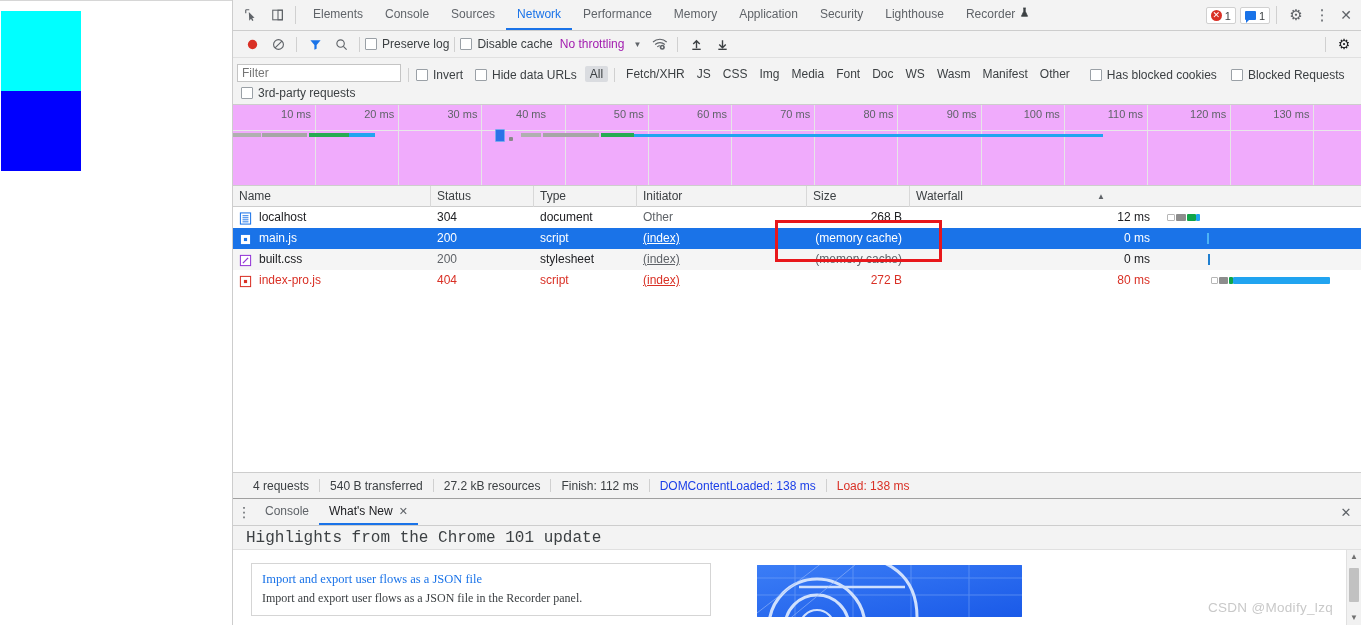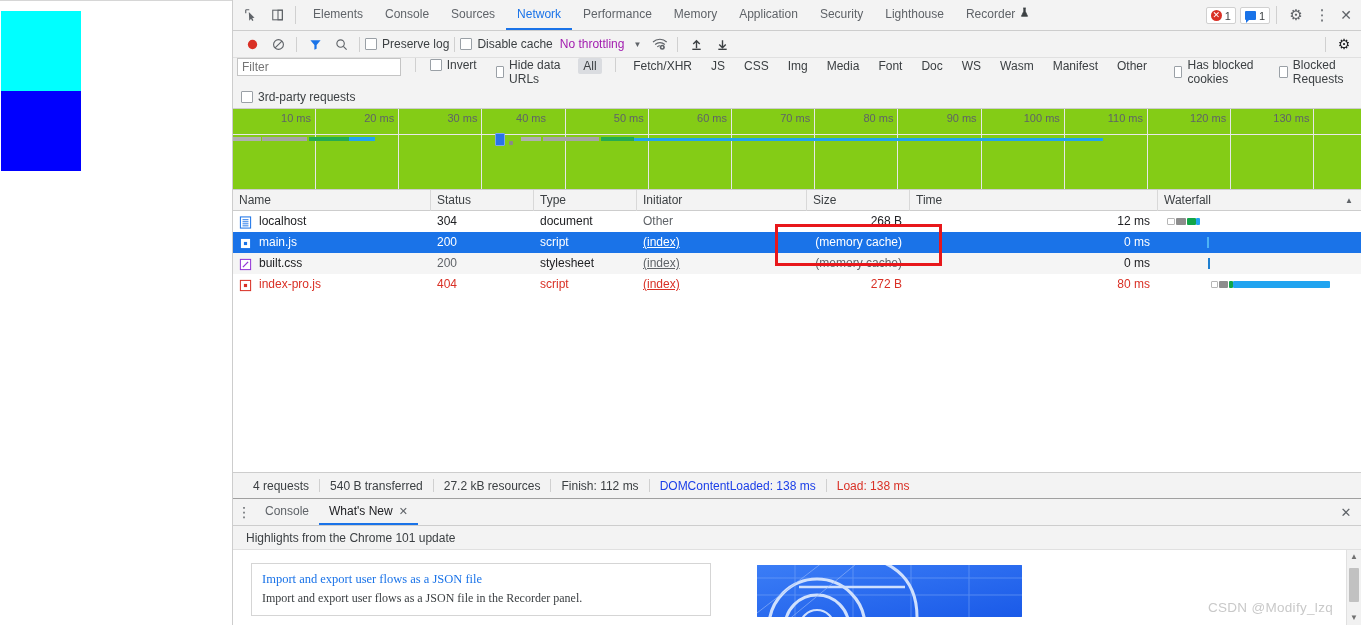--- a/index.html
+++ b/index.html
@@ -84,39 +84,39 @@
   .chk { display: inline-flex; align-items: center; gap: 5px; cursor: pointer; color: #3c4043; }
   .cbox {
     width: 12px; height: 12px; border: 1px solid #9aa0a6; border-radius: 1px;
     background: #fff; display: inline-block;
   }
   .throttle { color: #a21caf; cursor: pointer; padding-left: 7px; }
   .caret { color: #5f6368; font-size: 8px; margin-left: 9px; cursor: pointer; }
 
   
   .filterbar {
-    min-height: 24px; display: flex; align-items: flex-start;
-    background: #f3f3f3; padding: 0 6px 0 4px; gap: 7px;
+    min-height: 24px; display: flex; align-items: flex-end;
+    background: #f3f3f3; padding: 0 6px 0 4px;
   }
   .filter-input {
     width: 164px; height: 18px; border: 1px solid #c4c4c4; background: #fff;
     font-size: 12px; color: #3c4043; padding: 0 4px; outline: none;
     font-family: "Liberation Sans", sans-serif;
   }
   .fsep { width: 1px; height: 14px; background: #d0d0d0; margin: 0 7px; }
   .ftype { padding: 1px 5px; border-radius: 2px; color: #3c4043; cursor: pointer; margin: 0 1px; }
   .ftype.sel { background: #dadce0; }
   .filterbar2 {
     min-height: 23px; display: flex; align-items: center;
     background: #f3f3f3; padding-left: 8px; border-bottom: 1px solid #cdcdcd;
   }
 
   
   .overview {
-    height: 81px; min-height: 81px; background: #84cc16;
+    height: 81px; min-height: 81px; background: #f0abfc;
     position: relative; border-bottom: 1px solid #cdcdcd; overflow: hidden;
   }
   .ov-grid { position: absolute; top: 0; bottom: 0; width: 1px; background: #e6e6e6; }
   .ov-label {
     position: absolute; top: 3px; font-size: 11px; color: #5f6368;
     transform: translateX(-100%); padding-right: 4px; white-space: nowrap;
   }
   .ov-rule { position: absolute; left: 0; right: 0; top: 25px; height: 1px; background: #e8e8e8; }
   .ov-band { position: absolute; height: 4px; }
   .ov-sq { position: absolute; border-radius: 1px; }
@@ -174,22 +174,22 @@
   .dtab {
     display: flex; align-items: center; gap: 6px; padding: 0 10px;
     font-size: 12px; color: #5f6368; cursor: pointer;
     border-bottom: 2px solid transparent;
   }
   .dtab.active { color: #202124; border-bottom-color: #1a73e8; }
   .dclose { font-size: 11px; color: #5f6368; cursor: pointer; }
   .drawer-spacer { flex: 1; }
   .whatsnew-head {
     height: 24px; min-height: 24px; display: flex; align-items: center;
-    padding-left: 13px; font-size: 12px; color: #3c4043;
-    background: #f3f3f3; border-bottom: 1px solid #e0e0e0;
+    padding-left: 13px; font-size: 16px; color: #3c4043;
+    background: #f3f3f3; border-bottom: 1px solid #e0e0e0; font-family: Liberation Mono, monospace;
   }
   .whatsnew-body { flex: 1; position: relative; background: #fff; overflow: hidden; }
   .wn-card {
     position: absolute; left: 18px; top: 13px; width: 460px;
     border: 1px solid #d5d5d5; background: #fff; padding: 8px 10px 9px 10px; font-family: Liberation Serif, serif;
   }
   .wn-title { color: #1a73e8; font-size: 12.5px; margin-bottom: 4px; cursor: pointer; }
   .wn-desc { color: #3c4043; font-size: 12px; }
   .wn-img {
     position: absolute; left: 524px; top: 15px; width: 265px; height: 52px;
@@ -441,21 +441,20 @@
       <div class="ov-band" style="left:401px;top:29px;height:3px;width:469px;background:#21a4f0"></div>
     </div>
 
     <div class="table-wrap">
       <div class="thead">
         <div class="th" style="width:198px">Name</div>
         <div class="th" style="width:103px">Status</div>
         <div class="th" style="width:103px">Type</div>
         <div class="th" style="width:170px">Initiator</div>
         <div class="th" style="width:103px">Size</div>
-        <div class="th" style="width:248px">Time</div>
         <div class="th" style="width:202px;border-right:none;display:flex;align-items:center">
           <span>Waterfall</span>
           <span class="sorticon">▲</span>
         </div>
       </div>
 
       <div class="tbody">
 
         <div class="row odd">
           <div class="cell name-cell" style="width:198px">

